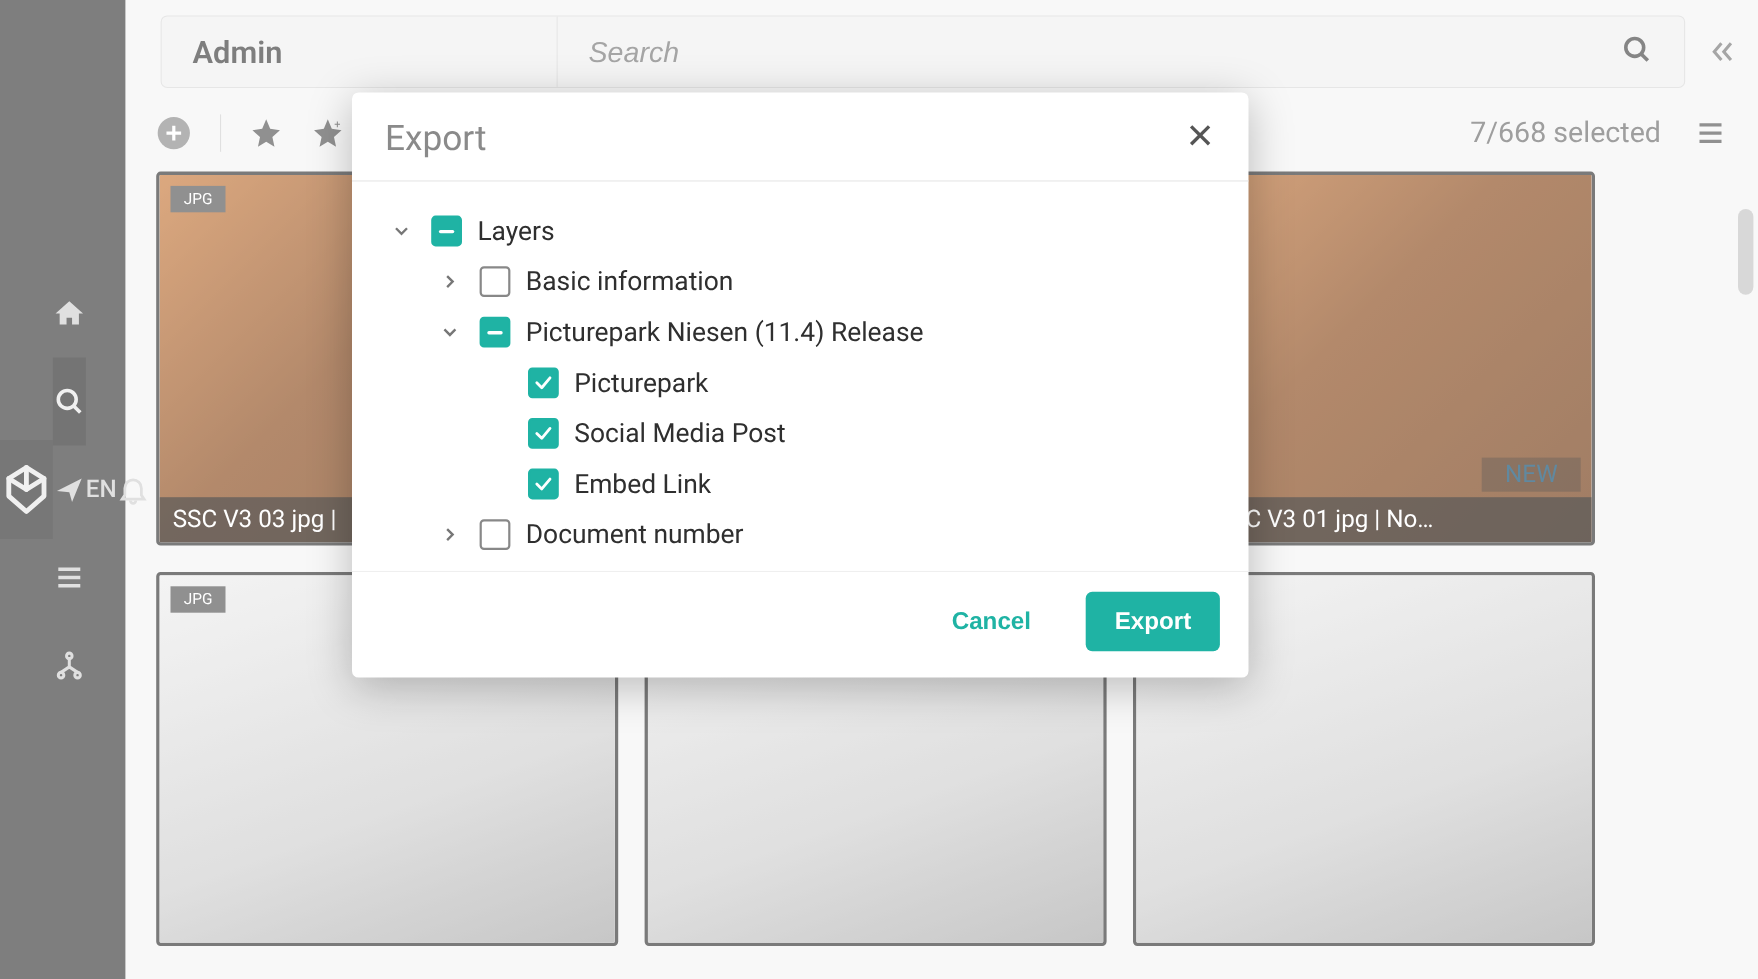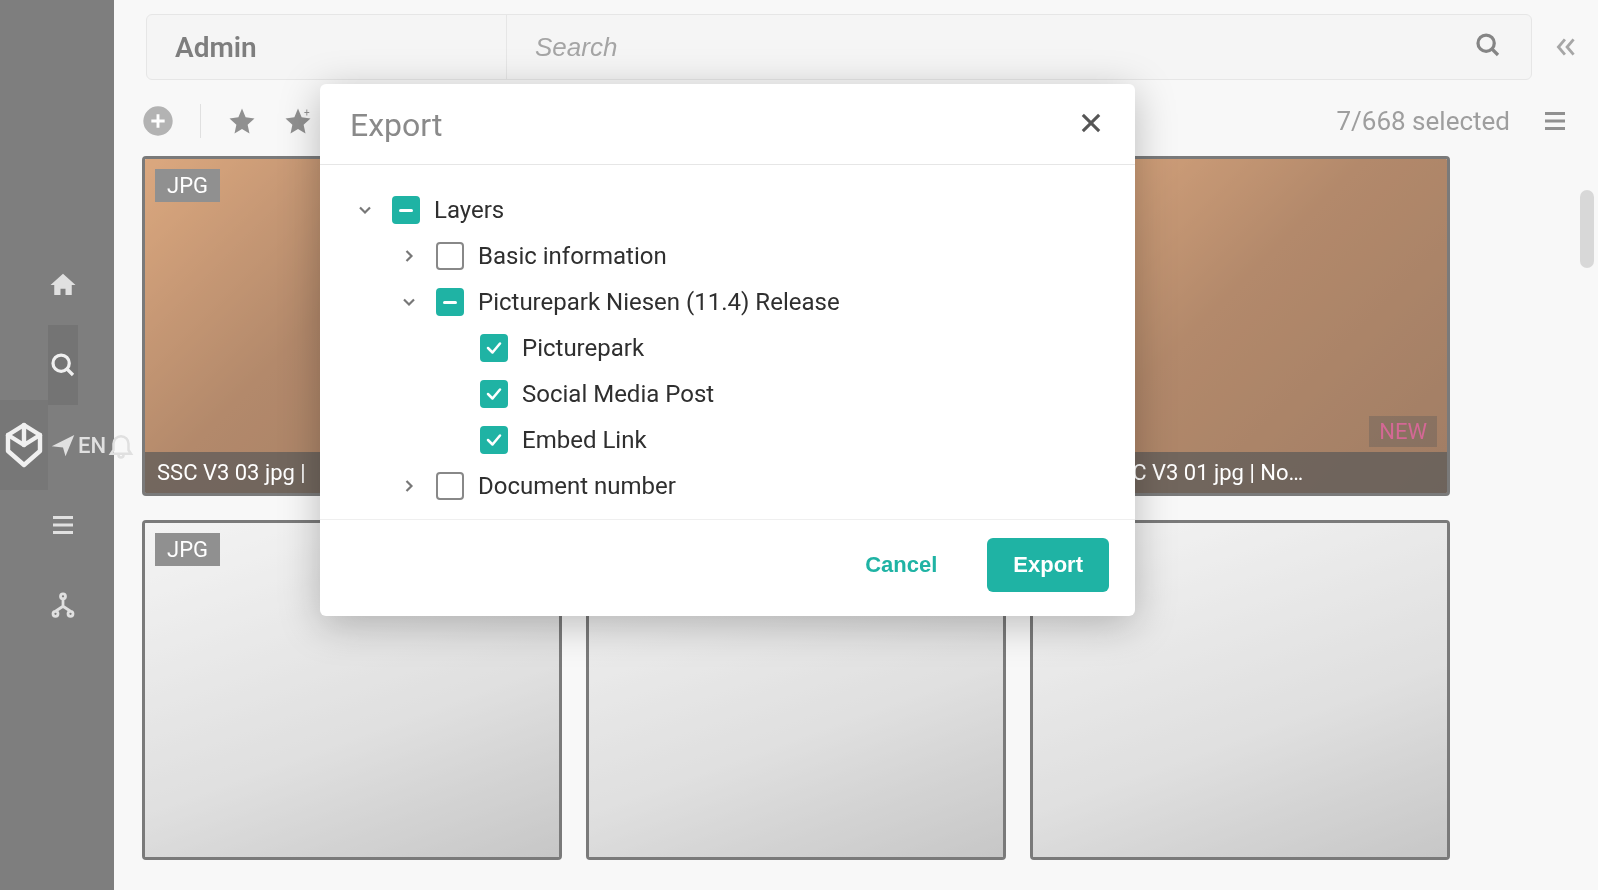--- a/index.html
+++ b/index.html
@@ -29,22 +29,22 @@
 .toolbar .left { display:flex; align-items:center; gap:26px; }
 .toolbar .divider { width:1px; height:34px; background:#d0d0d0; }
 .toolbar .spacer { flex:1; }
 .toolbar .count { font-size:26px; color:#6a6a6a; }
 .toolbar .icon-btn { cursor:pointer; display:flex; align-items:center; justify-content:center; color:#777; }
 
 .grid { flex:1; overflow-y:auto; padding:4px 28px 20px; display:flex; flex-wrap:wrap; gap:24px; align-content:flex-start; }
 .card { width:420px; height:340px; background:#eee; border:3px solid #333; border-radius:4px; position:relative; overflow:hidden; }
 .card .bg { position:absolute; inset:0; background:linear-gradient(135deg,#c97a3b 0%, #8a4a1c 45%, #6e3812 100%); }
 .card.grey .bg{ background:linear-gradient(160deg,#eeeeee 0%, #cfcfcf 60%, #a9a9a9 100%); }
-.card .badge-type { position:absolute; left:10px; top:10px; background:#555; color:#fff; font-size:22px; padding:4px 12px; }
-.card .badge-new  { position:absolute; right:10px; bottom:46px; background:rgba(0,0,0,.35); color:#be185d; font-size:22px; padding:3px 10px; }
+.card .badge-type { position:absolute; left:10px; top:10px; background:#555; color:#fff; font-size:14px; padding:4px 12px; }
+.card .badge-new  { position:absolute; right:10px; bottom:46px; background:rgba(0,0,0,.35); color:#0c4a6e; font-size:22px; padding:3px 21px; }
 .card .caption { position:absolute; left:0; right:0; bottom:0; background:rgba(0,0,0,.70); color:#fff; font-size:22px; padding:8px 12px; white-space:nowrap; overflow:hidden; text-overflow:ellipsis; }
 
 
 .overlay { position:absolute; inset:0; background:rgba(255,255,255,0.35); }
 
 
 .dialog { position:absolute; left:320px; top:84px; width:815px; background:#fff; border-radius:6px; box-shadow:0 8px 40px rgba(0,0,0,.25); display:flex; flex-direction:column; }
 .dialog .hdr { display:flex; align-items:center; justify-content:space-between; padding:22px 30px 20px; border-bottom:1px solid #e6e6e6; }
 .dialog .hdr h2 { font-size:32px; font-weight:400; color:#8a8a8a; }
 .dialog .hdr .close { cursor:pointer; color:#555; }

